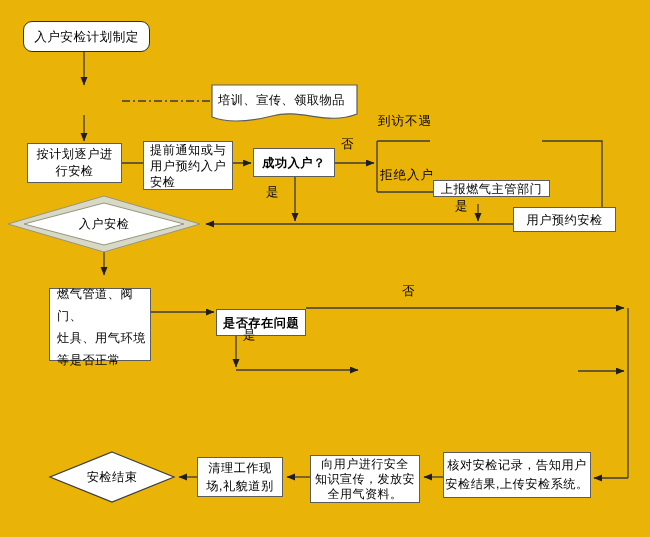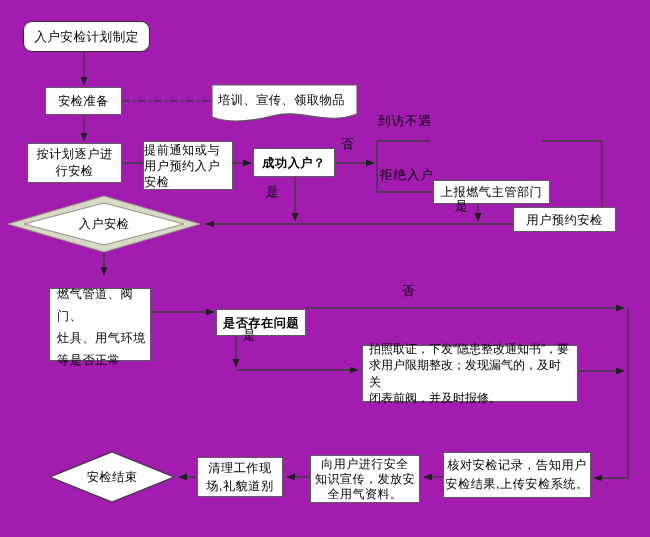--- a/index.html
+++ b/index.html
@@ -1,41 +1,41 @@
 <!DOCTYPE html>
 <html><head>
 <meta charset="utf-8">
 <style>
   html,body{margin:0;padding:0;background:#fff;}
   .stage{
-    position:relative;width:650px;height:537px;background:#a21caf;
+    position:relative;width:650px;height:537px;background:#eab308;
     font-family:"Liberation Sans","DejaVu Sans",sans-serif;color:#000;
     overflow:hidden;
   }
   .layer{position:absolute;left:0;top:0;}
   .node{
     position:absolute;box-sizing:border-box;border:1px solid #5c5c5c;background:#fff;
     display:flex;align-items:center;justify-content:center;text-align:center;
     font-size:12.2px;line-height:16px;white-space:pre-line;letter-spacing:0.5px;
   }
   .al{justify-content:flex-start;text-align:left;}
   .noborder{border:none;background:transparent;}
   .lbl{
     position:absolute;font-size:12.5px;letter-spacing:1px;background:transparent;
     white-space:nowrap;
   }
   
   .n-plan{left:23px;top:21px;width:127px;height:31px;border:1.6px solid #2e2e2e;border-radius:9px;font-size:12.6px;}
   .n-prepare{left:45px;top:87px;width:77px;height:28px;}
   .n-training{left:212px;top:85px;width:139px;height:30px;}
   .n-inspect{left:27px;top:143px;width:95px;height:40px;line-height:17px;}
-  .n-notify{left:143px;top:141px;width:90px;height:49px;line-height:16px;}
+  .n-notify{left:143px;top:141px;width:90px;height:49px;padding-left:6px;line-height:16px;}
   .n-success{left:253px;top:148px;width:82px;height:29px;font-weight:bold;}
   .n-paste{left:430px;top:128px;width:112px;height:26px;}
-  .n-report{left:433px;top:180px;width:117px;height:24px;}
+  .n-report{left:433px;top:180px;width:117px;height:17px;}
   .n-appoint{left:513px;top:207px;width:103px;height:25px;}
   .n-entry{left:44px;top:214px;width:120px;height:20px;}
   .n-pipeline{left:49px;top:288px;width:102px;height:73px;padding:4px 0 0 7px;line-height:22px;}
   .n-problem{left:216px;top:309px;width:90px;height:27px;font-weight:bold;}
   .n-rectify{left:362px;top:345px;width:216px;height:57px;padding:3px 6px;line-height:16.4px;font-size:12px;letter-spacing:0;}
   .n-verify{left:443px;top:452px;width:148px;height:46px;line-height:19px;}
   .n-publicity{left:310px;top:455px;width:110px;height:48px;line-height:15px;font-size:12px;}
   .n-cleanup{left:197px;top:457px;width:86px;height:40px;line-height:18px;}
   .n-end{left:62px;top:468px;width:100px;height:18px;}
   
@@ -87,38 +87,34 @@
 
     <g>
       <path d="M212,85 H357 V114 C326,126 302,108 272,116 C252,121 230,124 212,117 Z" fill="#ffffff" stroke="#5c5c5c" stroke-width="1.2"></path>
       <polygon points="104,196 200,224 104,252 8,224" fill="#d8d8c6" stroke="#96967e" stroke-width="1"></polygon>
       <polygon points="104,203 184,224 104,245 24,224" fill="#ffffff" stroke="#96967e" stroke-width="1"></polygon>
       <polygon points="112,452 174,477 112,502 50,477" fill="#ffffff" stroke="#3c3c3c" stroke-width="1.2"></polygon>
     </g>
   </svg>
 
   <div class="node n-plan">入户安检计划制定</div>
-  <div class="node n-prepare">安检准备</div>
   <div class="node n-training noborder">培训、宣传、领取物品</div>
   <div class="node n-inspect">按计划逐户进
 行安检</div>
   <div class="node n-notify al">提前通知或与
 用户预约入户
 安检</div>
   <div class="node n-success">成功入户？</div>
   <div class="node n-report">上报燃气主管部门</div>
   <div class="node n-appoint">用户预约安检</div>
   <div class="node n-entry noborder">入户安检</div>
   <div class="node n-pipeline al">燃气管道、阀门、
 灶具、用气环境
 等是否正常</div>
   <div class="node n-problem">是否存在问题</div>
-  <div class="node n-rectify al">拍照取证，下发“隐患整改通知书”，要
-求用户限期整改；发现漏气的，及时关
-闭表前阀，并及时报修。</div>
   <div class="node n-verify">核对安检记录，告知用户
 安检结果,上传安检系统。</div>
   <div class="node n-publicity">向用户进行安全
 知识宣传，发放安
 全用气资料。</div>
   <div class="node n-cleanup">清理工作现
 场,礼貌道别</div>
   <div class="node n-end noborder">安检结束</div>
 
   <div class="lbl l-visitmissed">到访不遇</div>

